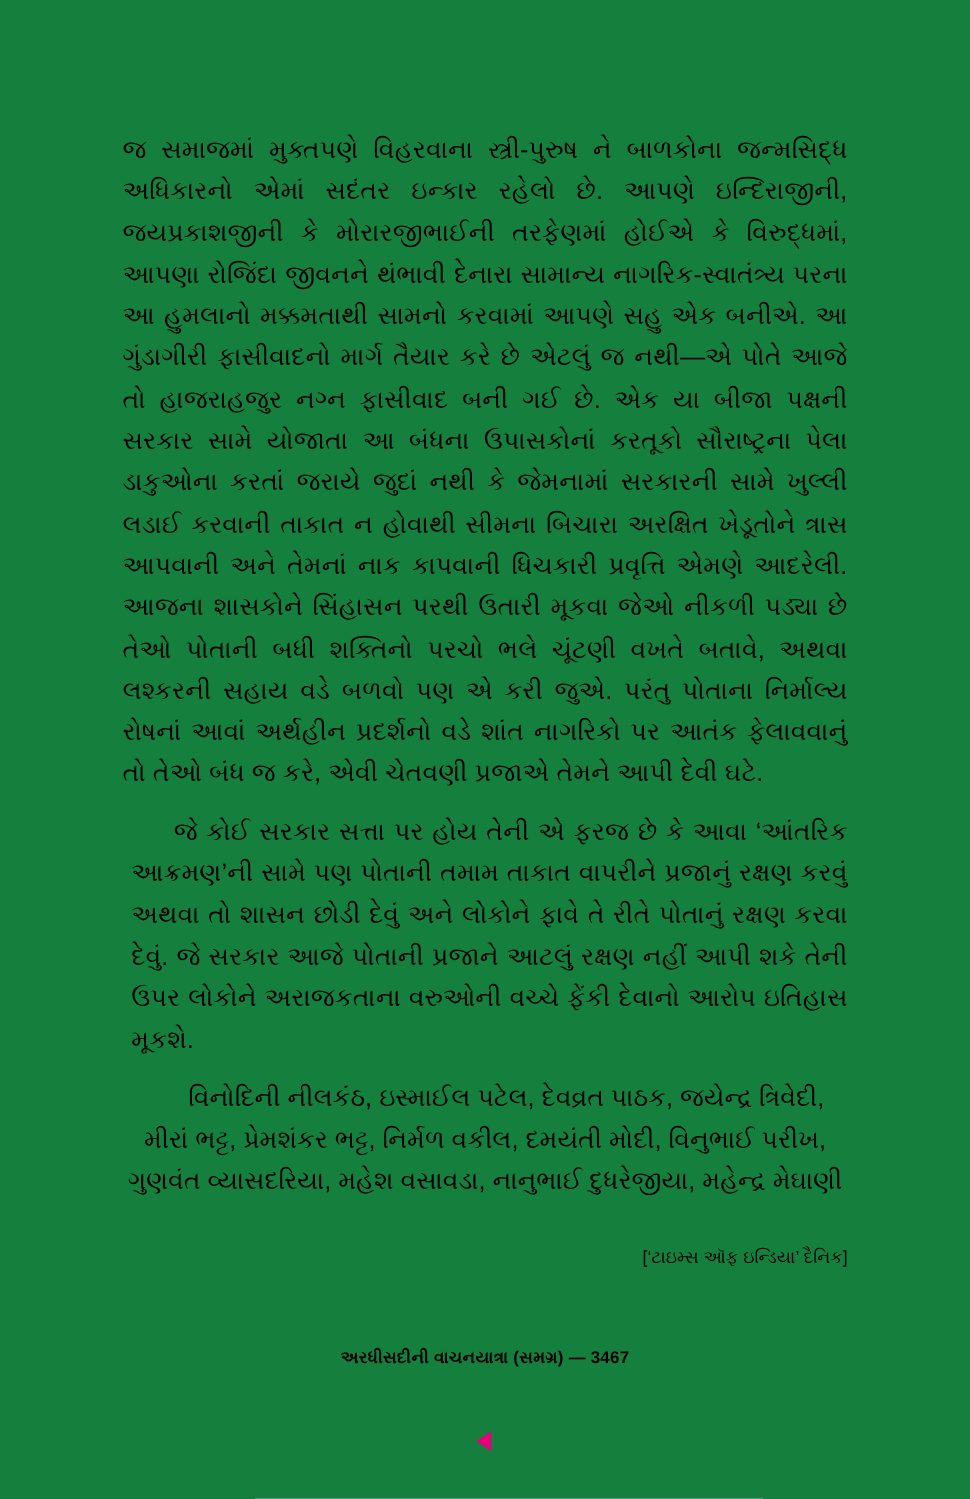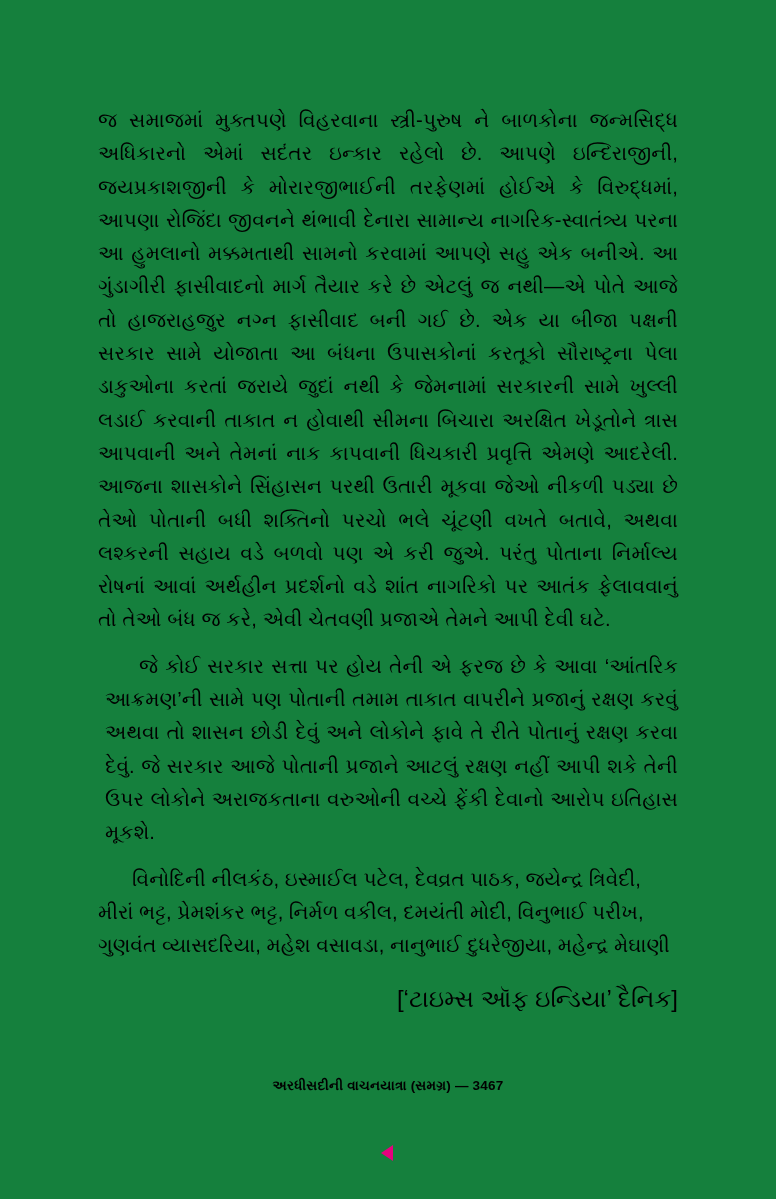--- a/index.html
+++ b/index.html
@@ -43,29 +43,29 @@
     margin-top: 13px;
   }
   .indent {
     text-indent: 34px;
     margin-left: 7px;
   }
   .signatories {
     font-family: "Liberation Sans", sans-serif;
     font-size: 20.2px;
     line-height: 33.3px;
-    text-align: left;
+    text-align: center;
     font-weight: 500;
     text-indent: 34px;
     margin-top: 13px;
   }
   .source-line {
-    margin-top: 22px;
+    margin-top: 28px;
     text-align: right;
-    font-size: 24px;
+    font-size: 14px;
     font-weight: 500;
     line-height: 30px;
   }
   .footer {
     position: absolute;
     left: 0;
     top: 1078px;
     width: 776px;
     text-align: center;
     font-size: 13.5px;

